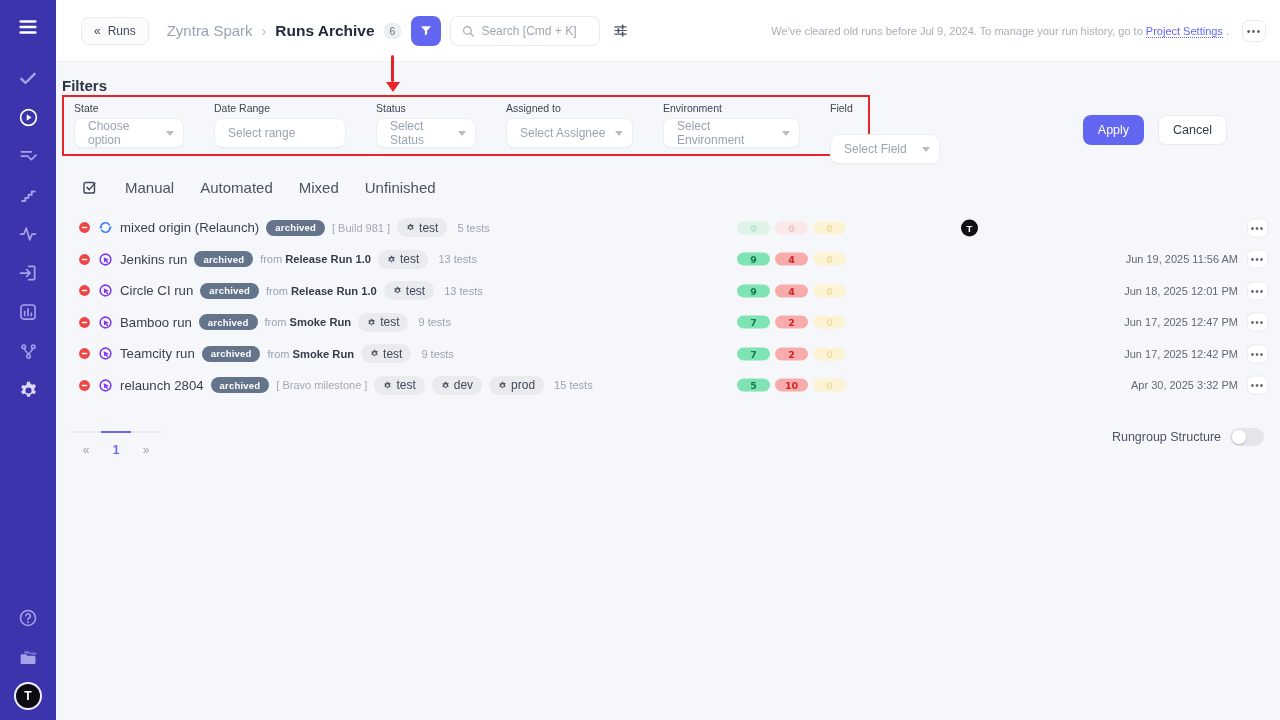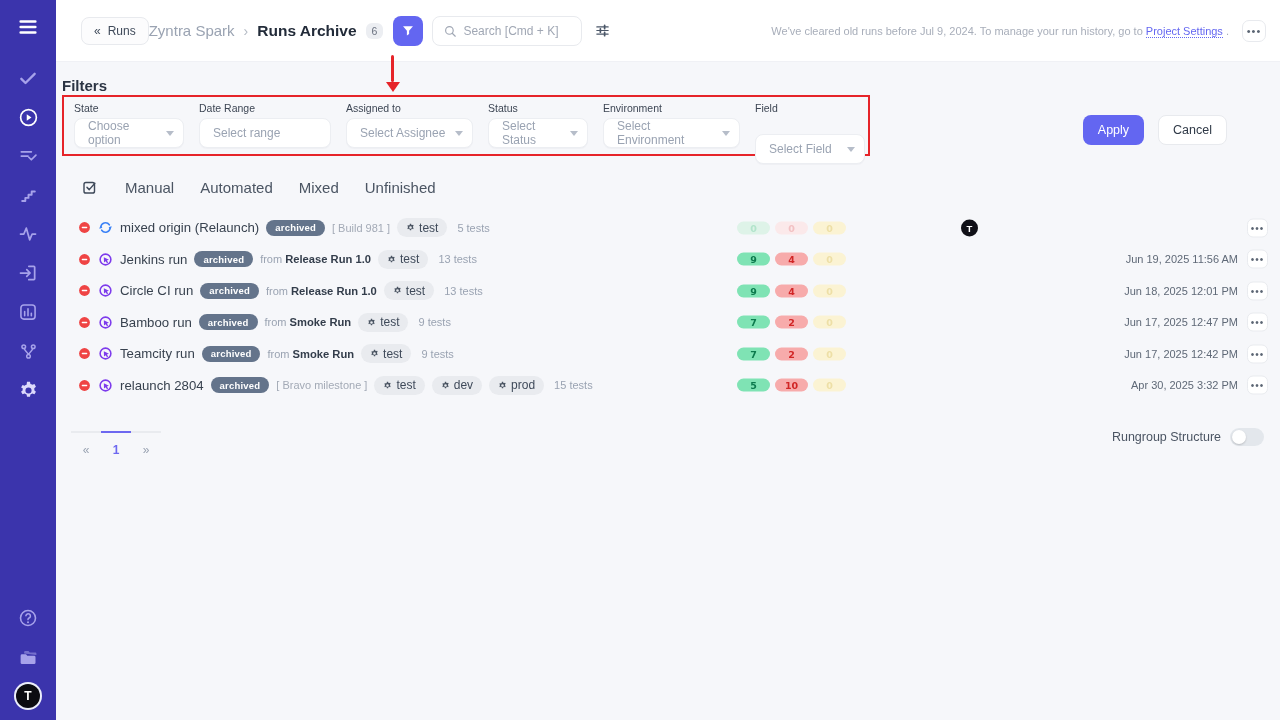--- a/index.html
+++ b/index.html
@@ -23,21 +23,21 @@
 
   
   .main { position:absolute; left:56px; top:0; right:0; bottom:0; }
 
   .header { position:absolute; left:0; right:0; top:0; height:62px; background:#fff;
             border-bottom:1px solid #f0f1f5; display:flex; align-items:center; }
   .back-btn { margin-left:25px; display:inline-flex; align-items:center; gap:7px;
               border:1px solid #e8eaee; background:#fcfcfd; border-radius:8px; padding:6px 12px;
               font-size:12px; color:#3f4a5a; cursor:pointer; font-family:inherit; }
   .back-chev { font-size:12px; color:#3f4a5a; }
-  .crumb { display:flex; align-items:center; gap:9px; }
+  .crumb { margin-left:18px; display:flex; align-items:center; gap:9px; }
   .crumb-proj { font-size:15px; color:#9aa3b2; cursor:pointer; }
   .crumb-sep { font-size:14px; color:#b3bac4; }
   .crumb-page { font-size:15.5px; font-weight:bold; color:#222b39; }
   .count-badge { background:#eceef2; color:#6b7280; font-size:10.5px; padding:2px 6px;
                  border-radius:6px; }
   .filter-btn { margin-left:10px; width:30px; height:30px; border-radius:8px; background:#6366f1;
                 border:none; color:#fff; display:flex; align-items:center; justify-content:center;
                 cursor:pointer; }
   .search-box { margin-left:9px; width:150px; height:30px; border:1px solid #e8eaee; border-radius:8px;
                 background:#fff; display:flex; align-items:center; gap:6px; padding:0 10px;
@@ -54,21 +54,21 @@
 
   
   .filters-title { position:absolute; top:77px; left:6px; font-size:15px; font-weight:bold;
                    color:#2b3443; }
   .red-arrow { position:absolute; top:55px; left:328px; width:17px; z-index:4; }
   .ra-line { width:3.5px; height:27px; background:#e62429; margin:0 auto; border-radius:2px; }
   .ra-head { width:0; height:0; border-left:7px solid transparent; border-right:7px solid transparent;
              border-top:10px solid #e62429; margin:0 auto; }
   .filter-box { position:absolute; top:95px; left:6px; width:808px; height:61px;
                 border:2.5px solid #e62429; }
-  .filter-fields { display:flex; gap:15px; padding:5px 0 0 10px; }
+  .filter-fields { display:flex; gap:30px; padding:5px 0 0 10px; }
   .f-label { font-size:10.5px; color:#3d4654; display:block; margin-bottom:4px; }
   .f-control { height:30px; background:#fff; border:1px solid #eceef2; border-radius:8px;
                display:flex; align-items:center; justify-content:space-between; padding:0 9px 0 13px;
                font-size:12px; color:#9aa3b2; cursor:pointer; box-shadow:0 1px 1px rgba(20,30,60,.03); }
   .f-caret { width:0; height:0; border-left:4px solid transparent; border-right:4px solid transparent;
              border-top:5px solid #b6bdc9; margin-left:6px; }
   .filter-actions { position:absolute; top:115px; right:53px; display:flex; gap:14px; }
   .apply-btn { background:#6366f1; color:#fff; border:none; border-radius:8px; padding:7px 15px;
                font-size:12.5px; cursor:pointer; font-family:inherit; }
   .cancel-btn { background:#fff; color:#2f3947; border:1px solid #e8eaee; border-radius:8px;
@@ -295,30 +295,30 @@
             <span class="f-caret"></span>
           </div>
         </div>
         <div class="f-field">
           <span class="f-label">Date Range</span>
           <div class="f-control" style="width: 132px;">
             <span>Select range</span>
           </div>
         </div>
         <div class="f-field">
+          <span class="f-label">Status</span>
+          <div class="f-control" style="width: 100px;">
+            <span>Select Status</span>
+            <span class="f-caret"></span>
+          </div>
+        </div>
+        <div class="f-field">
           <span class="f-label">Assigned to</span>
           <div class="f-control" style="width: 127px;">
             <span>Select Assignee</span>
-            <span class="f-caret"></span>
-          </div>
-        </div>
-        <div class="f-field">
-          <span class="f-label">Status</span>
-          <div class="f-control" style="width: 100px;">
-            <span>Select Status</span>
             <span class="f-caret"></span>
           </div>
         </div>
         <div class="f-field">
           <span class="f-label">Environment</span>
           <div class="f-control" style="width: 137px;">
             <span>Select Environment</span>
             <span class="f-caret"></span>
           </div>
         </div>

